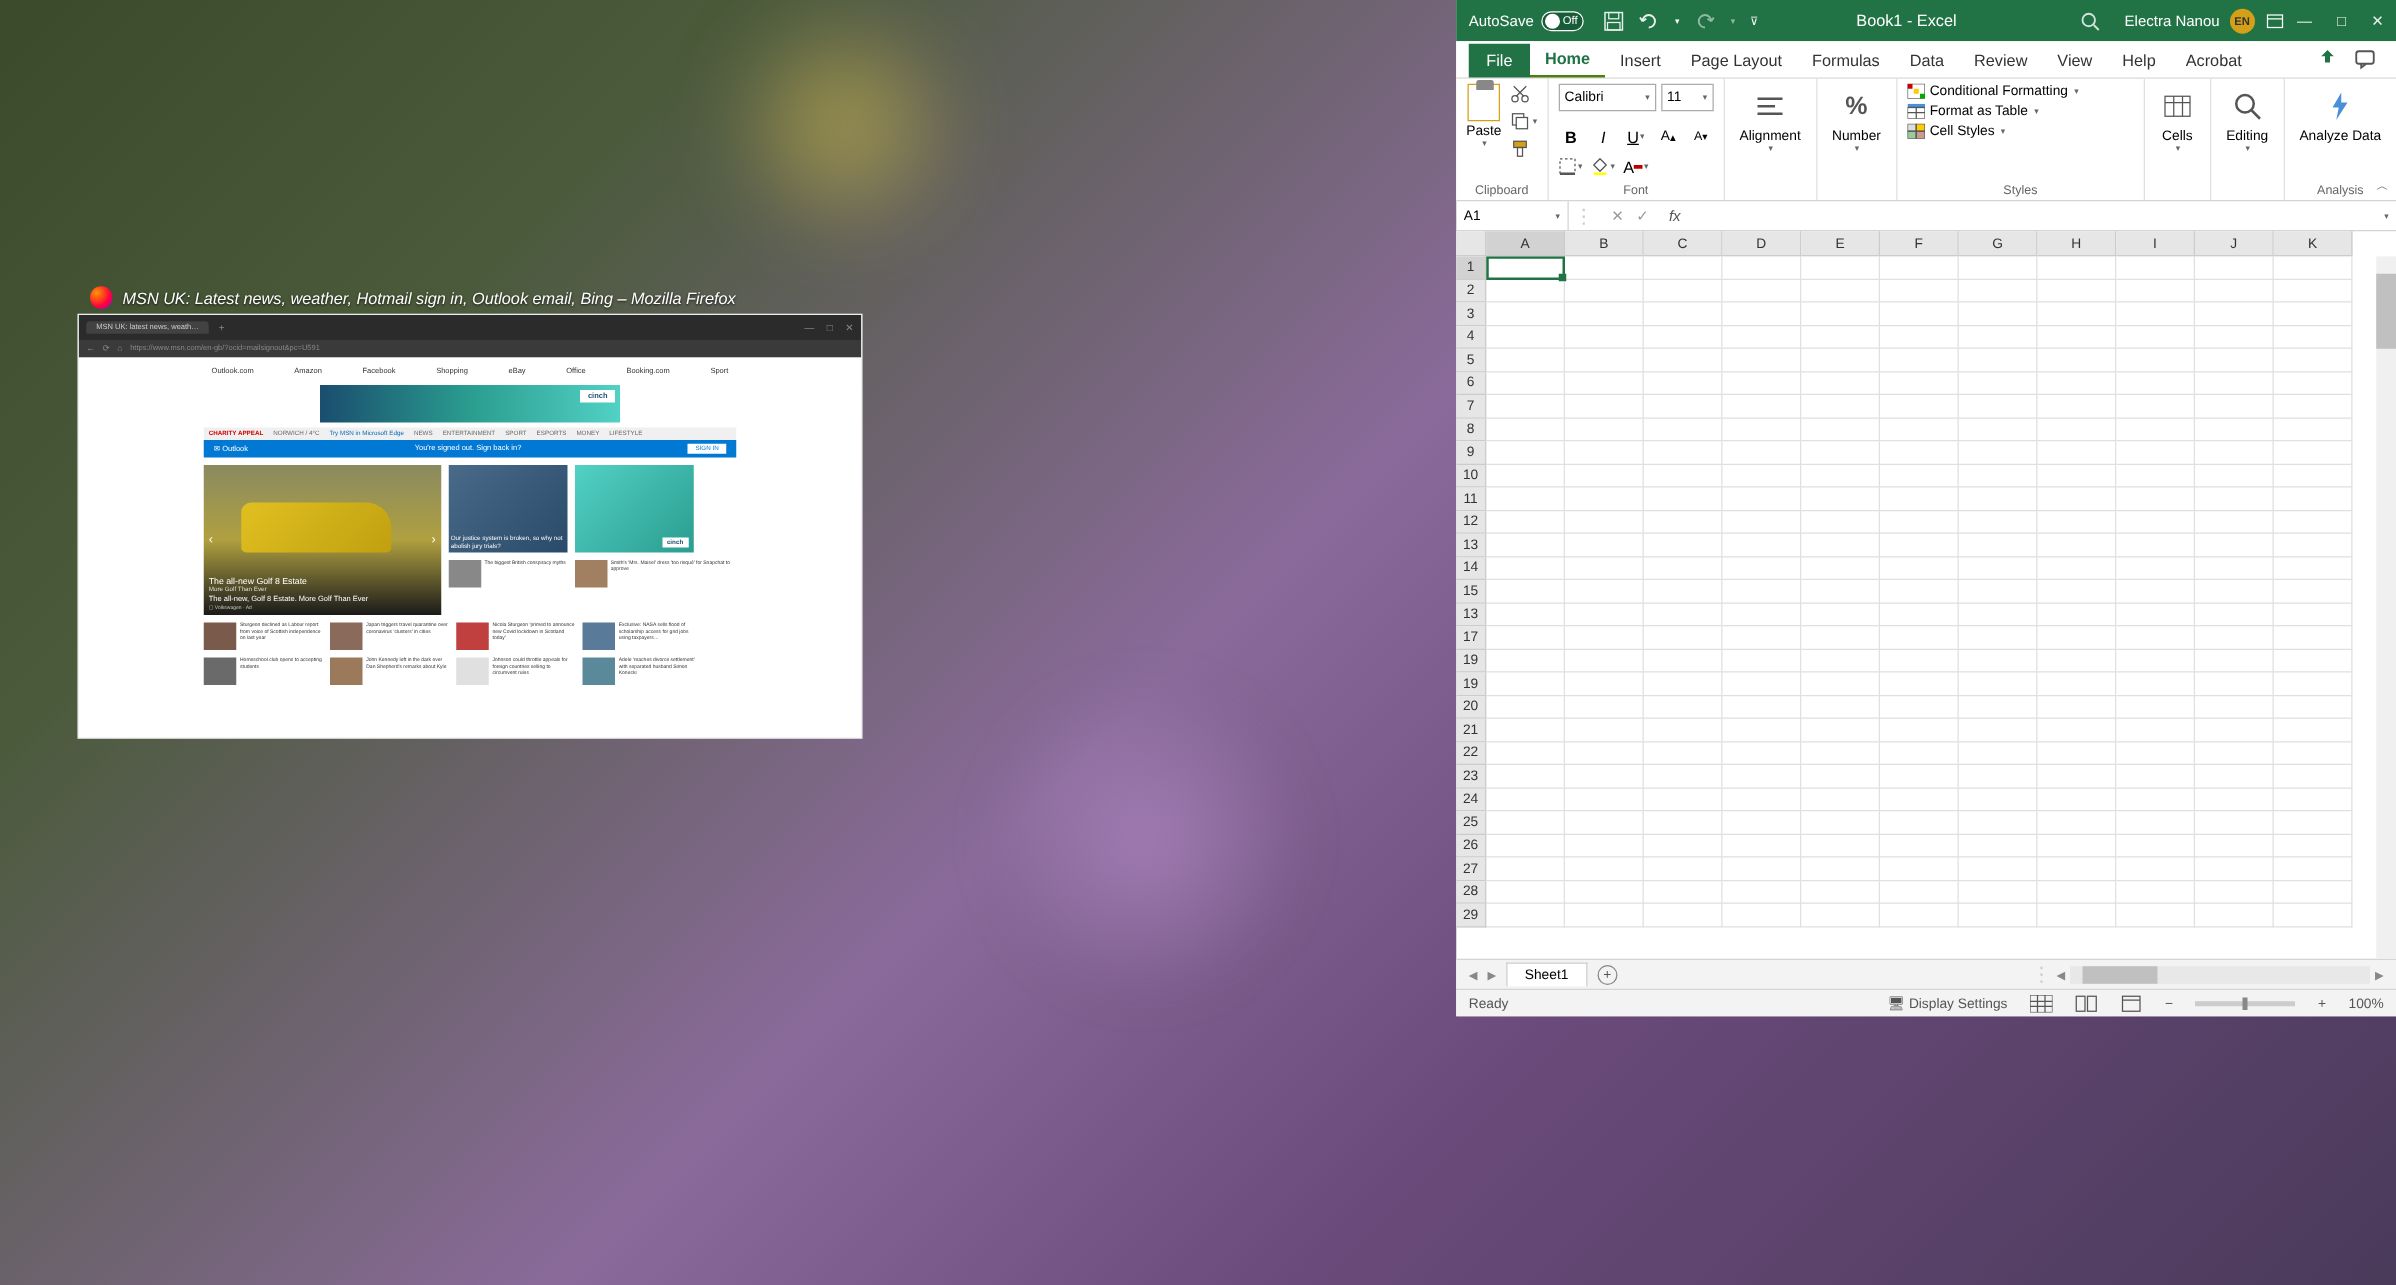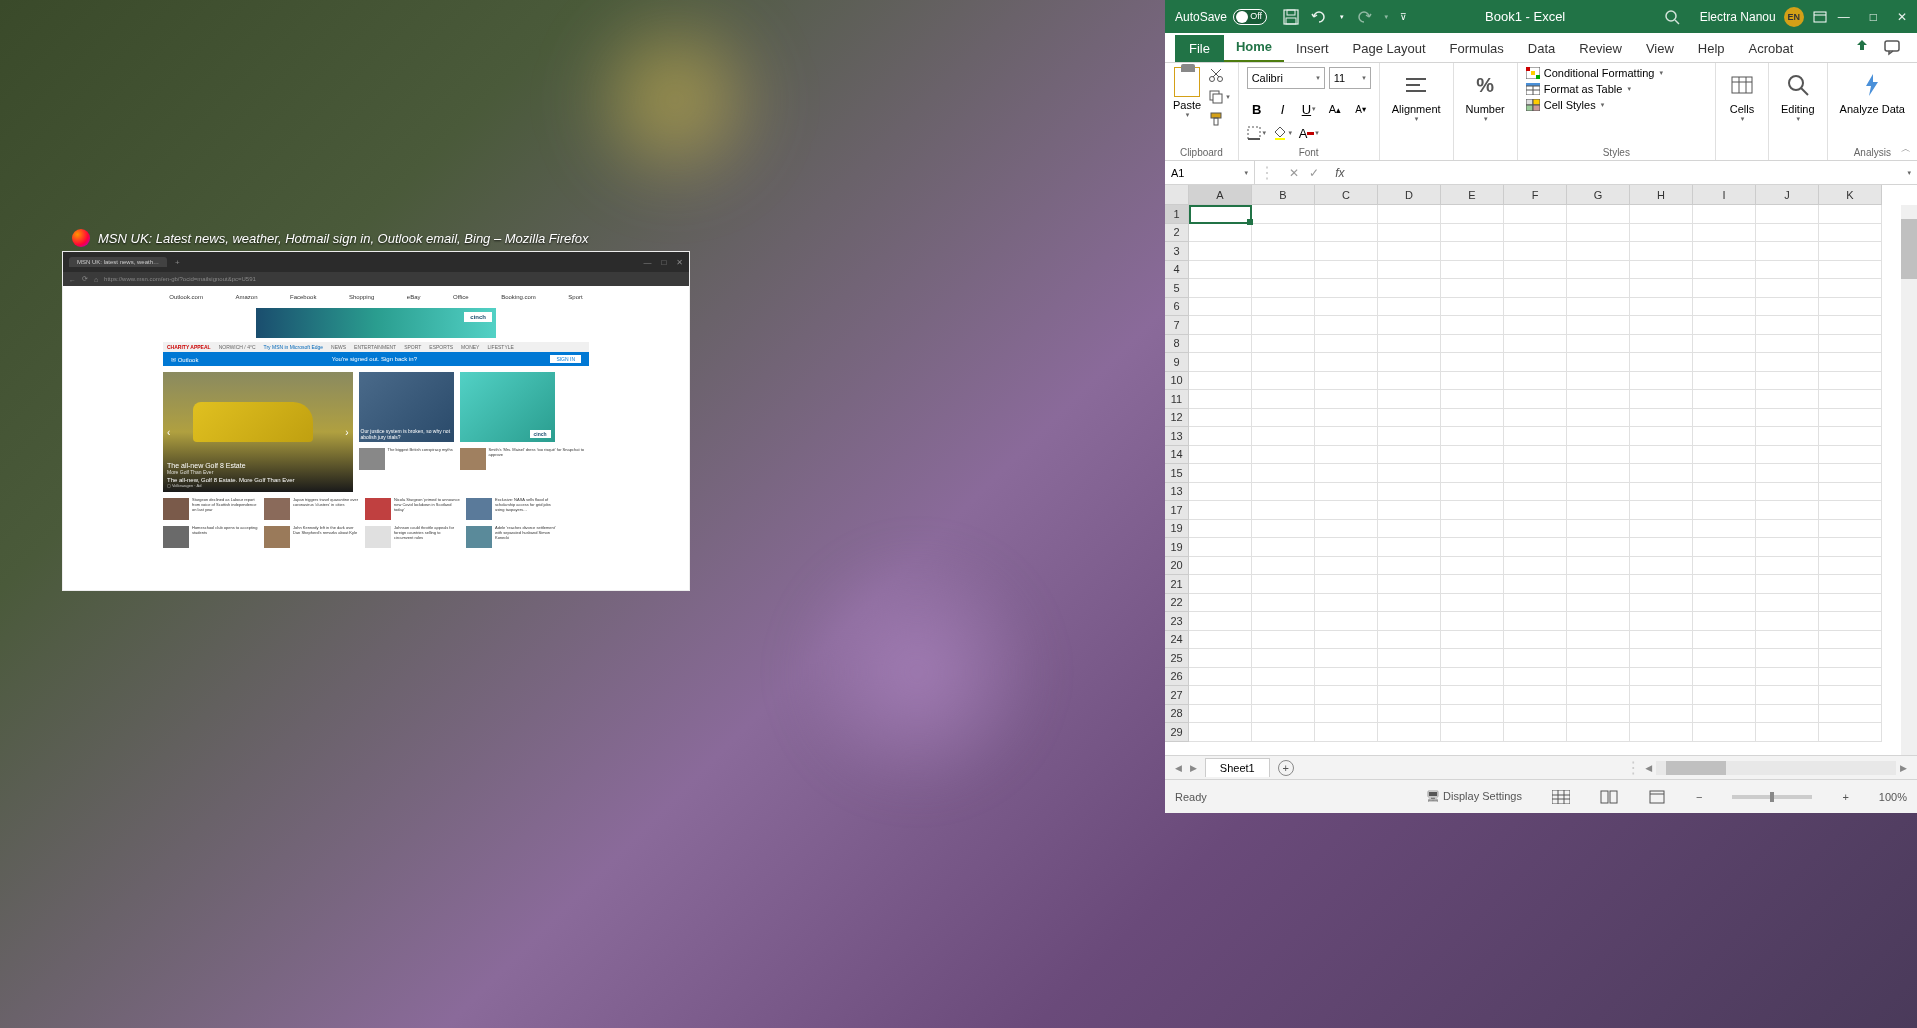--- a/index.html
+++ b/index.html
@@ -116,22 +116,22 @@
 .col-h.sel, .row-h.sel { background: #d2d2d2; }
 
 .sheet-tabs { height: 24px; border-top: 1px solid #d4d4d4; display: flex; align-items: center; padding: 0 10px; gap: 8px; background: #f3f3f3; }
 .sheet-nav { color: #888; font-size: 9px; cursor: pointer; }
 .sheet-tab { background: #fff; border: 1px solid #ccc; border-bottom: none; padding: 3px 14px; font-size: 11px; cursor: pointer; }
 .sheet-add { width: 16px; height: 16px; border: 1px solid #888; border-radius: 50%; display: flex; align-items: center; justify-content: center; font-size: 11px; color: #555; cursor: pointer; }
 .sheet-scroll { margin-left: auto; display: flex; gap: 4px; align-items: center; }
 .hscroll { width: 240px; height: 14px; background: #e8e8e8; position: relative; }
 .hscroll-thumb { position: absolute; left: 10px; width: 60px; height: 100%; background: #c0c0c0; }
 
-.status-bar { height: 34px; background: #f3f3f3; border-top: 1px solid #d4d4d4; display: flex; align-items: center; padding: 0 10px; font-size: 11px; color: #555; }
-.status-right { margin-left: auto; display: flex; align-items: center; gap: 30px; }
+.status-bar { height: 22px; background: #f3f3f3; border-top: 1px solid #d4d4d4; display: flex; align-items: center; padding: 0 10px; font-size: 11px; color: #555; }
+.status-right { margin-left: auto; display: flex; align-items: center; gap: 18px; }
 .view-btn { width: 18px; height: 14px; cursor: pointer; }
 .zoom-slider { width: 80px; height: 4px; background: #ccc; position: relative; }
 .zoom-thumb { position: absolute; left: 38px; top: -3px; width: 4px; height: 10px; background: #888; }
 
 svg { display: block; }
 </style>
 </head>
 <body>
 
 <div class="desktop-bg"></div>

